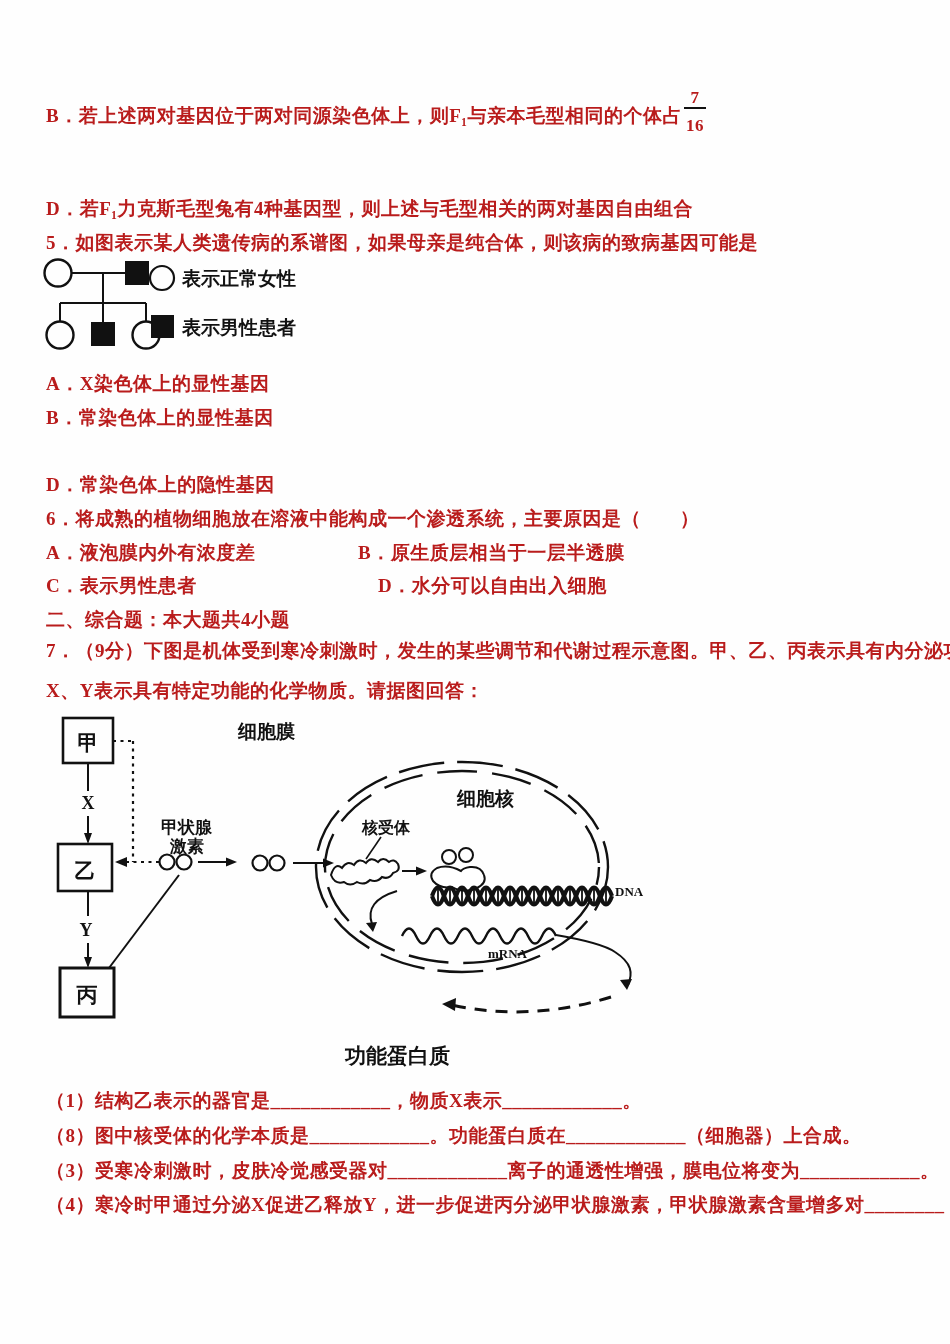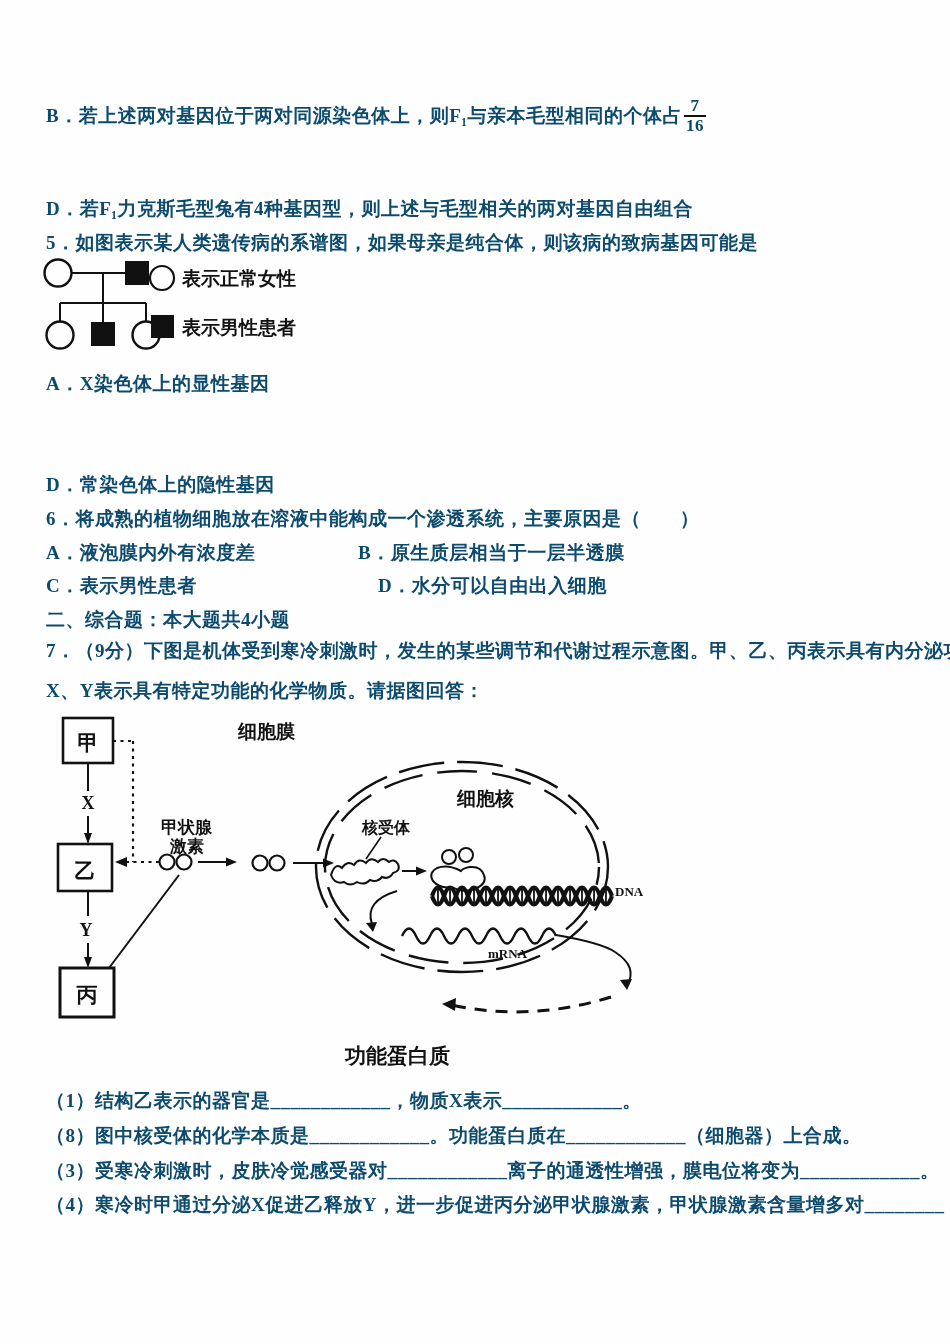--- a/index.html
+++ b/index.html
@@ -2,41 +2,41 @@
 <html><head>
 <meta charset="utf-8">
 <style>
   html,body{margin:0;padding:0;background:#888;}
   .page{
     position:relative;
     width:950px;height:1344px;
     background:#fefefe;
     font-family:"Liberation Serif","DejaVu Sans",serif;
     font-weight:bold;
-    color:#0c4a6e;
+    color:#b91c1c;
     overflow:hidden;
   }
   .line{
     position:absolute;
     left:46px;
     font-size:19px;
     line-height:26px;
     white-space:nowrap;
     letter-spacing:0.5px;
   }
   .flexline{display:flex;align-items:center;height:48px;}
   .frac{
     display:inline-block;
     text-align:center;
     font-size:17px;
     line-height:1.05;
     margin-left:2px;
     vertical-align:middle;
   }
-  .frac .den{display:block;border-top:2px solid #111;padding:0 2px;}
+  .frac .den{display:block;border-top:2px solid #111;padding:8px 2px;}
   .frac .num{display:block;}
   .rel{position:relative;width:100%;}
   svg{position:absolute;left:0;}
   svg text{font-family:"Liberation Serif","DejaVu Sans",serif;font-weight:bold;fill:#111;}
   .thin{stroke:#111;stroke-width:2;fill:none;}
 </style>
 </head>
 <body>
 
 <div class="page">
@@ -64,20 +64,21 @@
     </g>
     <g>
       <circle cx="122" cy="26" r="12" fill="none" stroke="#111" stroke-width="2.2"></circle>
       <text x="142" y="33" font-size="19">表示正常女性</text>
       <rect x="111" y="63" width="23" height="23" fill="#111"></rect>
       <text x="142" y="82" font-size="19">表示男性患者</text>
     </g>
   </svg>
 
   <div class="line" style="top:371px">A．X染色体上的显性基因</div>
+  <div class="line" style="top:405px">B．常染色体上的显性基因</div>
   <div class="line" style="top:472px">D．常染色体上的隐性基因</div>
 
   <div class="line" style="top:506px">6．将成熟的植物细胞放在溶液中能构成一个渗透系统，主要原因是（　　）</div>
   <div class="line rel" style="top:540px;left:0;width:950px">
     <span style="position:absolute;left:46px">A．液泡膜内外有浓度差</span>
     <span style="position:absolute;left:358px">B．原生质层相当于一层半透膜</span>
   </div>
   <div class="line rel" style="top:573px;left:0;width:950px">
     <span style="position:absolute;left:46px">C．表示男性患者</span>
     <span style="position:absolute;left:378px">D．水分可以自由出入细胞</span>

